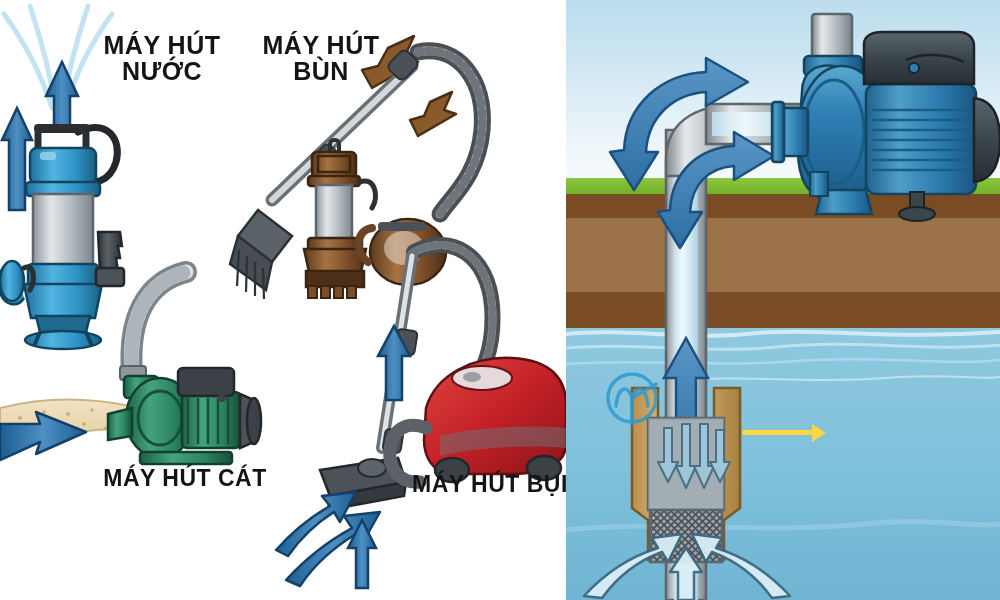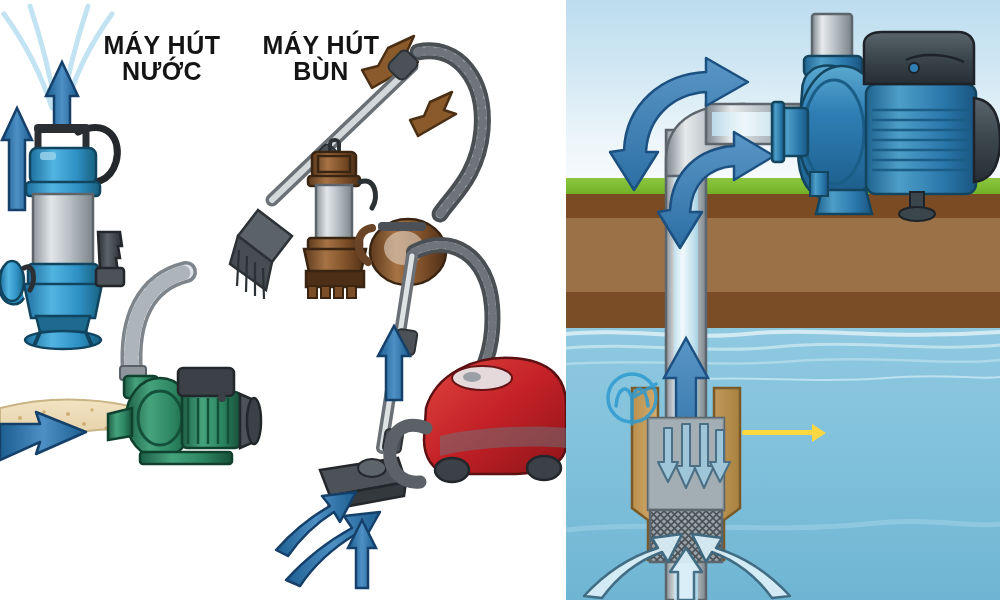--- a/index.html
+++ b/index.html
@@ -257,20 +257,22 @@
           <ellipse cx="452" cy="470" rx="17" ry="12" fill="#3b4146" stroke="#22272b" stroke-width="2.5"></ellipse>
           <ellipse cx="544" cy="468" rx="17" ry="12" fill="#3b4146" stroke="#22272b" stroke-width="2.5"></ellipse>
         </g>
       </g>
     </svg>
 
     <div class="label" id="label-water">MÁY HÚT
 NƯỚC</div>
     <div class="label" id="label-mud">MÁY HÚT
 BÙN</div>
+    <div class="label" id="label-sand">MÁY HÚT CÁT</div>
+    <div class="label" id="label-dust">MÁY HÚT BỤI</div>
   </div>
 
   <div id="right-panel">
     <div class="sky"></div>
     <div class="grass"></div>
     <div class="soil1"></div>
     <div class="soil2"></div>
     <div class="soil3"></div>
     <div class="water"></div>
 

